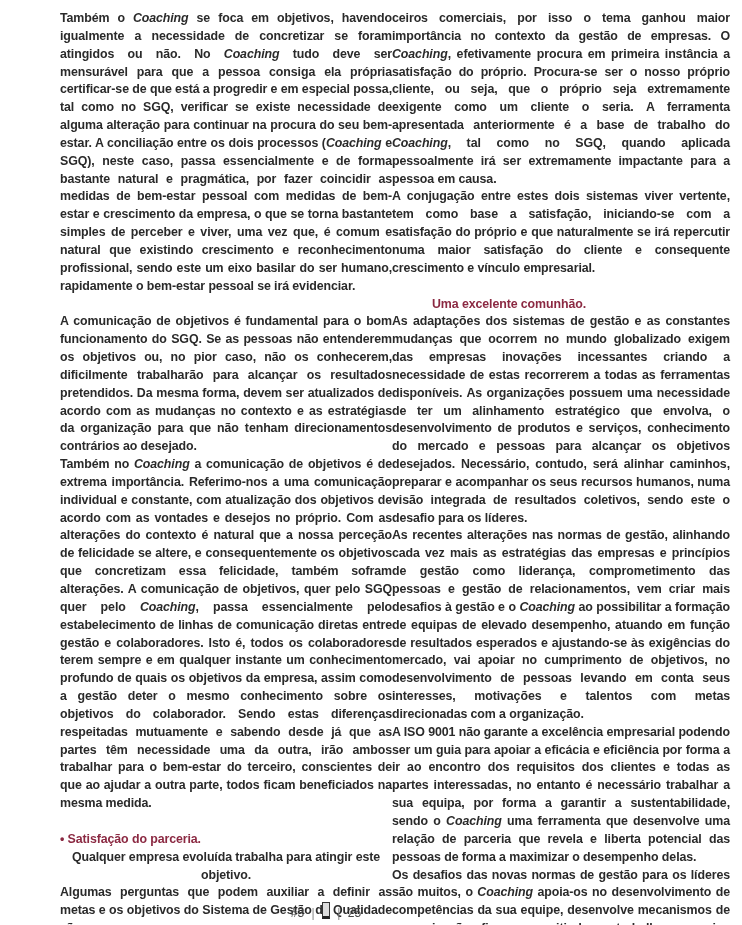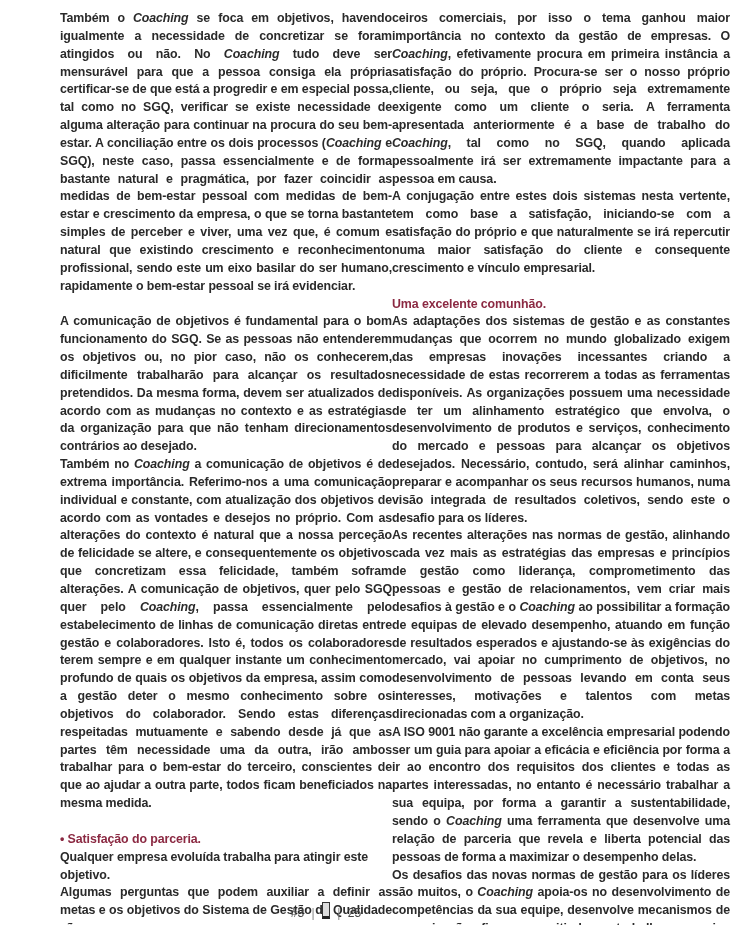--- a/index.html
+++ b/index.html
@@ -5,46 +5,46 @@
   html, body { margin: 0; padding: 0; background: #ffffff; }
   body { width: 742px; height: 925px; position: relative; overflow: hidden;
          font-family: "Liberation Sans", "DejaVu Sans", sans-serif; color: #2a2a2a; }
   .col { position: absolute; top: 10px; width: 332px; font-size: 12.4px; line-height: 17.85px;
          text-align: justify; hyphens: manual; letter-spacing: -0.1px; }
   .col-left { left: 60px; }
   .col-right { left: 392px; width: 338px; }
   .col p { margin: 0; font-weight: bold; }
   .col .gap { height: 17.85px; }
   .heading { color: #8b2942; }
-  .heading.bold { font-weight: bold; }
+  .heading.bold { font-weight: bold; margin-left: 40px; }
   em { font-style: italic; }
   .footer { position: absolute; top: 902px; left: 0; width: 652px; text-align: center;
             font-size: 12px; color: #444; }
   .footer .sep { color: #888; margin: 0 4px; }
   .logo-mark { display: inline-block; width: 6px; height: 13px; border: 1px solid #333;
                border-bottom: 3px solid #222; vertical-align: -2px; background: #ddd; }
 </style>
 </head>
 <body>
 
 <div class="col col-left">
   <p><span>Também o </span><em>Coaching</em><span> se foca em objetivos, havendo igualmente a necessidade de concretizar se foram atingidos ou não. No </span><em>Coaching</em><span> tudo deve ser mensurável para que a pessoa consiga ela própria certificar-se de que está a progredir e em especial possa, tal como no SGQ, verificar se existe necessidade de alguma alteração para continuar na procura do seu bem-estar. A conciliação entre os dois processos (</span><em>Coaching</em><span> e SGQ), neste caso, passa essencialmente e de forma bastante natural e pragmática, por fazer coincidir as medidas de bem-estar pessoal com medidas de bem-estar e crescimento da empresa, o que se torna bastante simples de perceber e viver, uma vez que, é comum e natural que existindo crescimento e reconhecimento profissional, sendo este um eixo basilar do ser humano, rapidamente o bem-estar pessoal se irá evidenciar.</span></p>
   <div class="gap"></div>
   <p>A comunicação de objetivos é fundamental para o bom funcionamento do SGQ. Se as pessoas não entenderem os objetivos ou, no pior caso, não os conhecerem, dificilmente trabalharão para alcançar os resultados pretendidos. Da mesma forma, devem ser atualizados de acordo com as mudanças no contexto e as estratégias da organização para que não tenham direcionamentos contrários ao desejado.</p>
   <p><span>Também no </span><em>Coaching</em><span> a comunicação de objetivos é de extrema importância. Referimo-nos a uma comunicação individual e constante, com atualização dos objetivos de acordo com as vontades e desejos no próprio. Com as alterações do contexto é natural que a nossa perceção de felicidade se altere, e consequentemente os objetivos que concretizam essa felicidade, também sofram alterações. A comunicação de objetivos, quer pelo SGQ quer pelo </span><em>Coaching</em><span>, passa essencialmente pelo estabelecimento de linhas de comunicação diretas entre gestão e colaboradores. Isto é, todos os colaboradores terem sempre e em qualquer instante um conhecimento profundo de quais os objetivos da empresa, assim como a gestão deter o mesmo conhecimento sobre os objetivos do colaborador. Sendo estas diferenças respeitadas mutuamente e sabendo desde já que as partes têm necessidade uma da outra, irão ambos trabalhar para o bem-estar do terceiro, conscientes de que ao ajudar a outra parte, todos ficam beneficiados na mesma medida.</span></p>
   <div class="gap"></div>
   <p class="heading">• Satisfação do parceria.</p>
-  <p style="text-align:left">Qualquer empresa evoluída trabalha para atingir este objetivo.</p>
+  <p style="text-align:center">Qualquer empresa evoluída trabalha para atingir este objetivo.</p>
   <p>Algumas perguntas que podem auxiliar a definir as metas e os objetivos do Sistema de Gestão da Qualidade são:</p>
 
 </div>
 
 <div class="col col-right">
   <p><span>ceiros comerciais, por isso o tema ganhou maior importância no contexto da gestão de empresas. O </span><em>Coaching</em><span>, efetivamente procura em primeira instância a satisfação do próprio. Procura-se ser o nosso próprio cliente, ou seja, que o próprio seja extremamente exigente como um cliente o seria. A ferramenta apresentada anteriormente é a base de trabalho do </span><em>Coaching</em><span>, tal como no SGQ, quando aplicada pessoalmente irá ser extremamente impactante para a pessoa em causa.</span></p>
-  <p>A conjugação entre estes dois sistemas nesta vertente, tem como base a satisfação, iniciando-se com a satisfação do próprio e que naturalmente se irá repercutir numa maior satisfação do cliente e consequente crescimento e vínculo empresarial.</p>
+  <p>A conjugação entre estes dois sistemas viver vertente, tem como base a satisfação, iniciando-se com a satisfação do próprio e que naturalmente se irá repercutir numa maior satisfação do cliente e consequente crescimento e vínculo empresarial.</p>
   <div class="gap"></div>
   <p class="heading bold">Uma excelente comunhão.</p>
   <p>As adaptações dos sistemas de gestão e as constantes mudanças que ocorrem no mundo globalizado exigem das empresas inovações incessantes criando a necessidade de estas recorrerem a todas as ferramentas disponíveis. As organizações possuem uma necessidade de ter um alinhamento estratégico que envolva, o desenvolvimento de produtos e serviços, conhecimento do mercado e pessoas para alcançar os objetivos desejados. Necessário, contudo, será alinhar caminhos, preparar e acompanhar os seus recursos humanos, numa visão integrada de resultados coletivos, sendo este o desafio para os líderes.</p>
   <p><span>As recentes alterações nas normas de gestão, alinhando cada vez mais as estratégias das empresas e princípios de gestão como liderança, comprometimento das pessoas e gestão de relacionamentos, vem criar mais desafios à gestão e o </span><em>Coaching</em><span>  ao possibilitar a formação de equipas de elevado desempenho, atuando em função de resultados esperados e ajustando-se às exigências do mercado, vai apoiar no cumprimento de objetivos, no desenvolvimento de pessoas levando em conta seus interesses, motivações e talentos com metas direcionadas com a organização.</span></p>
   <p><span>A ISO 9001 não garante a excelência empresarial podendo ser um guia para apoiar a eficácia e eficiência por forma a ir ao encontro dos requisitos dos clientes e todas as partes interessadas, no entanto é necessário trabalhar a sua equipa, por forma a garantir a sustentabilidade, sendo o </span><em>Coaching</em><span> uma ferramenta que desenvolve uma relação de parceria que revela e liberta potencial das pessoas de forma a maximizar o desempenho delas.</span></p>
   <p><span>Os desafios das novas normas de gestão para os líderes são muitos, o </span><em>Coaching</em><span> apoia-os no desenvolvimento de competências da sua equipe, desenvolve mecanismos de comunicação eficazes permitindo um trabalho em equipa onde cada elemento desenvolve as suas tarefas com conhecimento e orientados para os objetivos da organização. Uma equipa motivada, com as suas competências a serem desenvolvidas, com processos de comunicação fluente e dinâmicos leva a organização a melhores resultados, alinhados com a estratégia da organização.</span></p>
 
 </div>
 
 <div class="footer">

